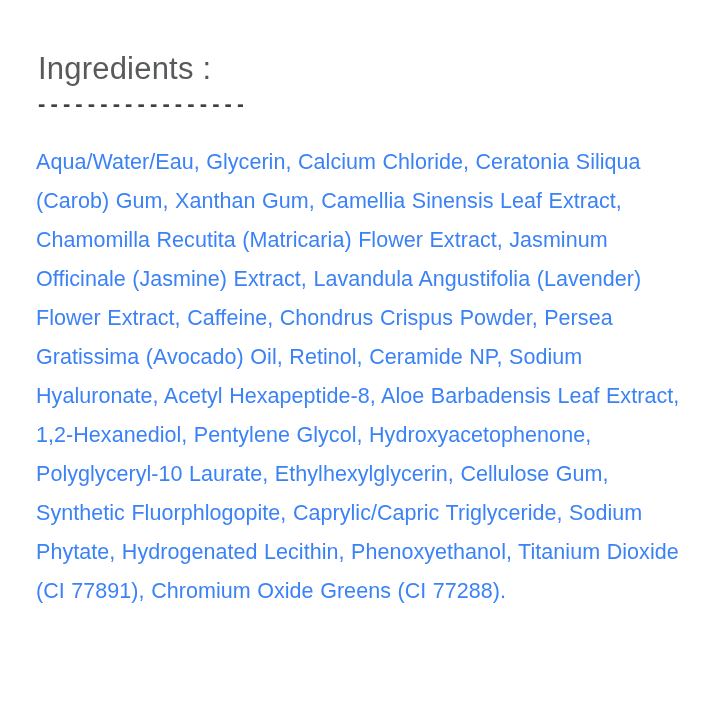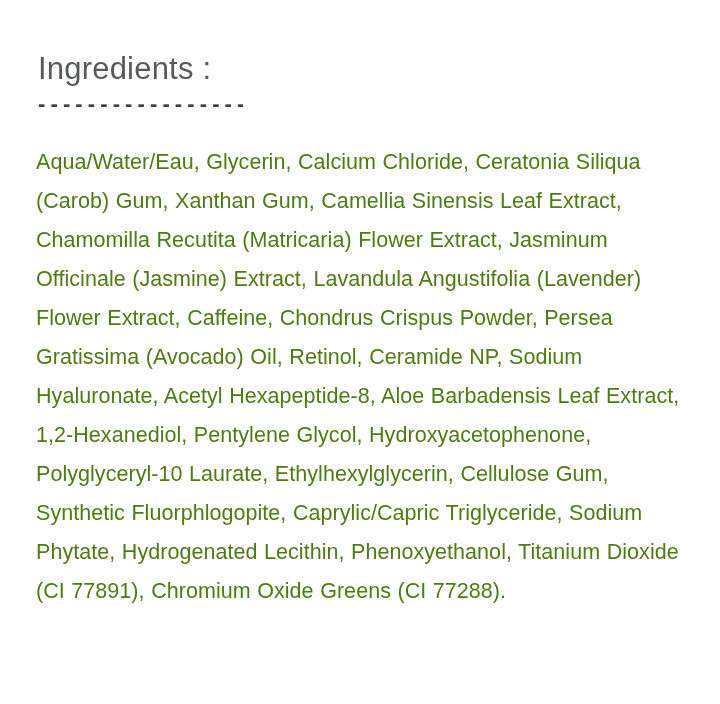--- a/index.html
+++ b/index.html
@@ -37,21 +37,21 @@
     letter-spacing: -0.5px;
     line-height: 1;
     white-space: nowrap;
     overflow: hidden;
     width: 205px;
   }
   .body-text {
     margin: 28px 0 0 0;
     font-size: 21.5px;
     line-height: 39px;
-    color: #4d7c0f;
+    color: #3b82f6;
     letter-spacing: 0.05px;
     text-align: left;
     word-spacing: 0.5px;
   }
 </style>
 </head>
 <body>
 
 <div class="page">
   <h1 class="heading">Ingredients :</h1>

